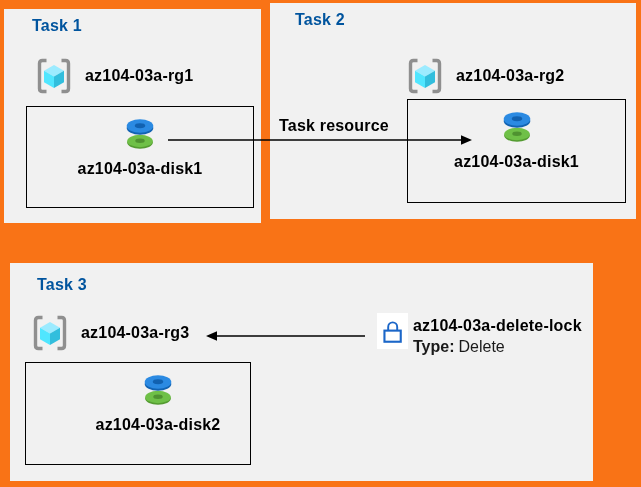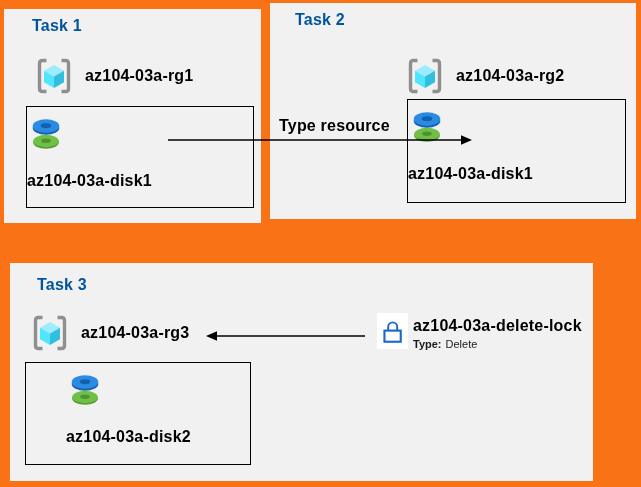--- a/index.html
+++ b/index.html
@@ -12,31 +12,31 @@
   .task-title{position:absolute;margin:0;font-size:16px;font-weight:bold;color:#00549e;letter-spacing:0.2px;}
   #title-t1{left:28px;top:8px;}
   #title-t2{left:25px;top:8px;text-align:center;}
   #title-t3{left:27px;top:13px;}
   .rg-row{position:absolute;display:flex;align-items:center;gap:13px;}
   #rg-row-t1{left:32px;top:48px;}
   #rg-row-t2{left:137px;top:54px;}
   #rg-row-t3{left:22px;top:51px;}
   .rg-label{font-size:16px;font-weight:bold;color:#000;letter-spacing:0.2px;white-space:nowrap;}
   .resource-box{position:absolute;border:1.5px solid #000;box-sizing:border-box;
-    display:flex;flex-direction:column;align-items:flex-start;padding-top:8px;gap:20px;}
+    display:flex;flex-direction:column;align-items:center;padding-top:8px;gap:8px;}
   #box-t1{left:22px;top:97px;width:228px;height:102px;}
   #box-t2{left:137px;top:96px;width:219px;height:104px;}
   #box-t3{left:15px;top:99px;width:226px;height:103px;padding-left:40px;}
   .resource-label{font-size:16px;font-weight:bold;color:#000;letter-spacing:0.2px;white-space:nowrap;}
   .move-label{position:absolute;left:279px;top:117px;font-size:16px;font-weight:bold;color:#000;letter-spacing:0.2px;}
   .lock-chip{position:absolute;left:367px;top:50px;width:31px;height:36px;background:#ffffff;
     display:flex;align-items:center;justify-content:center;}
   .lock-text{position:absolute;left:403px;top:54px;line-height:1.15;}
   .lock-name{font-size:16px;font-weight:bold;color:#000;letter-spacing:0.2px;white-space:nowrap;}
-  .lock-type{font-size:11px;color:#1a1a1a;margin-top:3px;}
+  .lock-type{font-size:16px;color:#1a1a1a;margin-top:3px;}
   .lock-type .t-label{font-weight:bold;}
   .lock-type .t-value{margin-left:4px;font-weight:normal;}
   .arrow-overlay{position:absolute;left:0;top:0;width:641px;height:487px;pointer-events:none;}
   .icon{display:block;}
 </style>
 </head>
 <body>
 
 <div class="stage">
 
@@ -132,15 +132,15 @@
     <g>
       <line x1="168" y1="140" x2="462" y2="140" stroke="#000000" stroke-width="1.6"></line>
       <polygon points="472,140 461,135.3 461,144.7" fill="#000000"></polygon>
     </g>
     <g>
       <line x1="365" y1="336" x2="216" y2="336" stroke="#000000" stroke-width="1.6"></line>
       <polygon points="206,336 217,331.3 217,340.7" fill="#000000"></polygon>
     </g>
   </svg>
 
-  <div class="move-label">Type resource</div>
+  <div class="move-label">Task resource</div>
 
 </div>
 
 </body></html>

